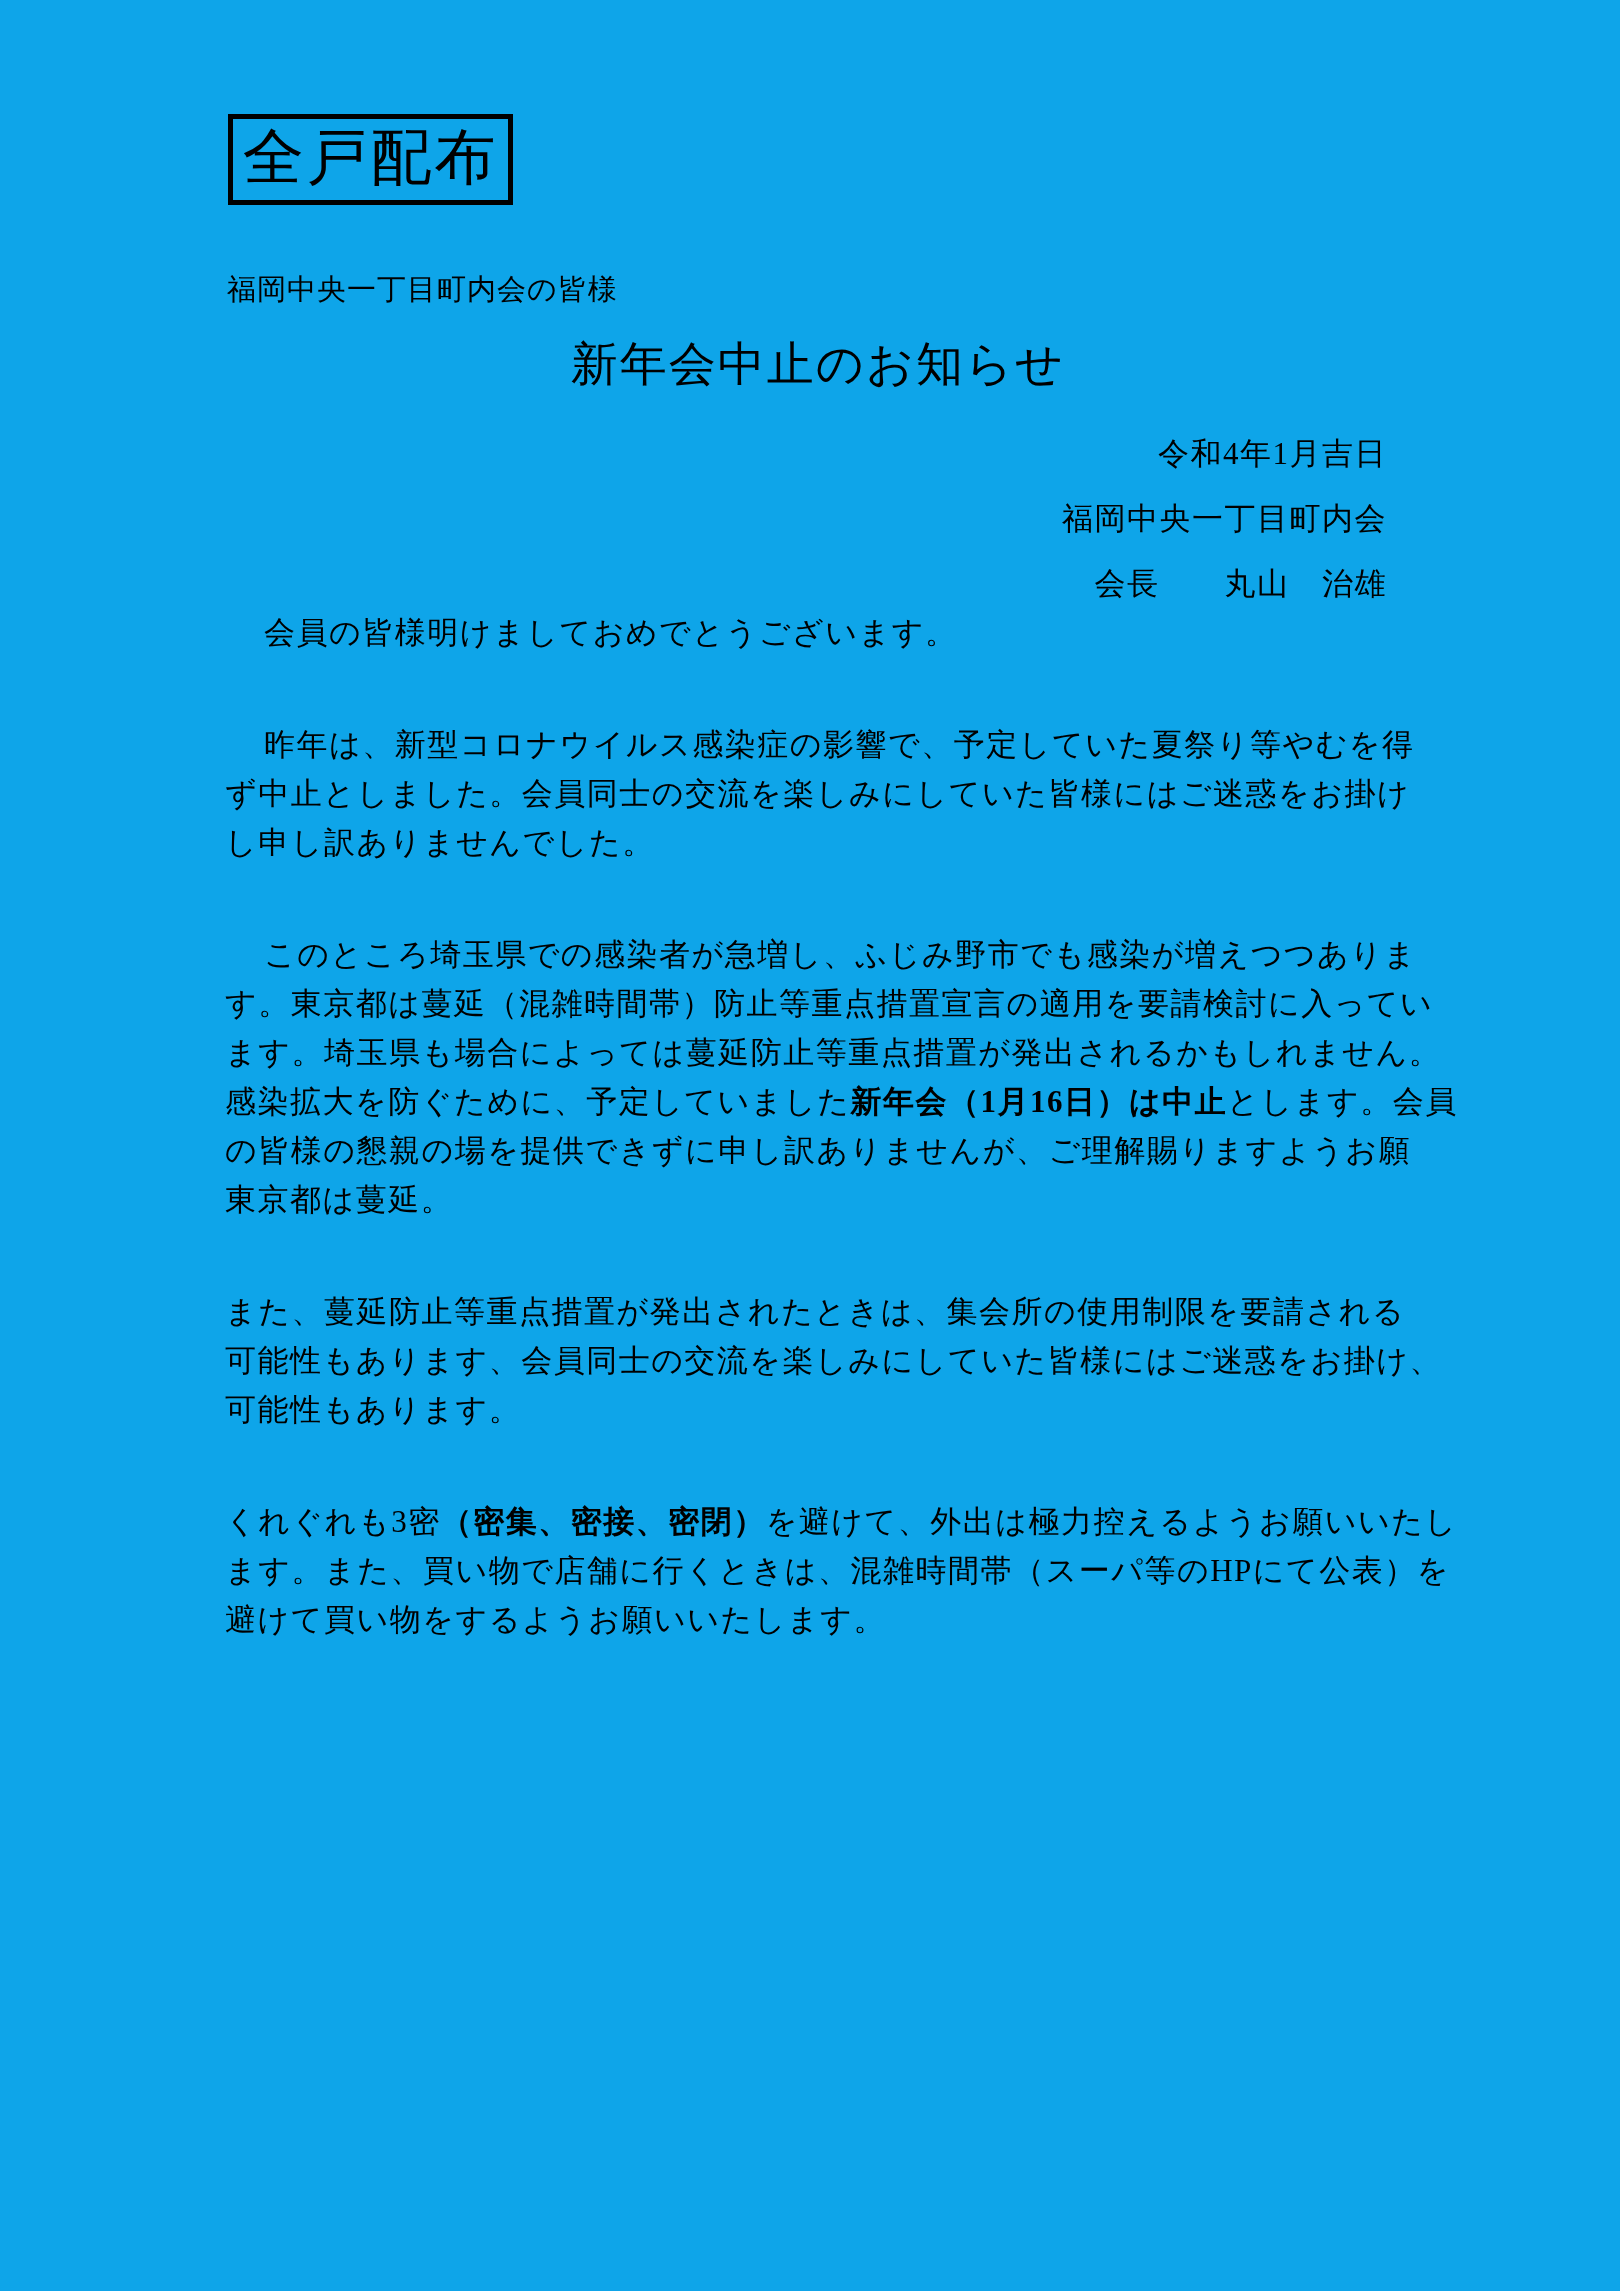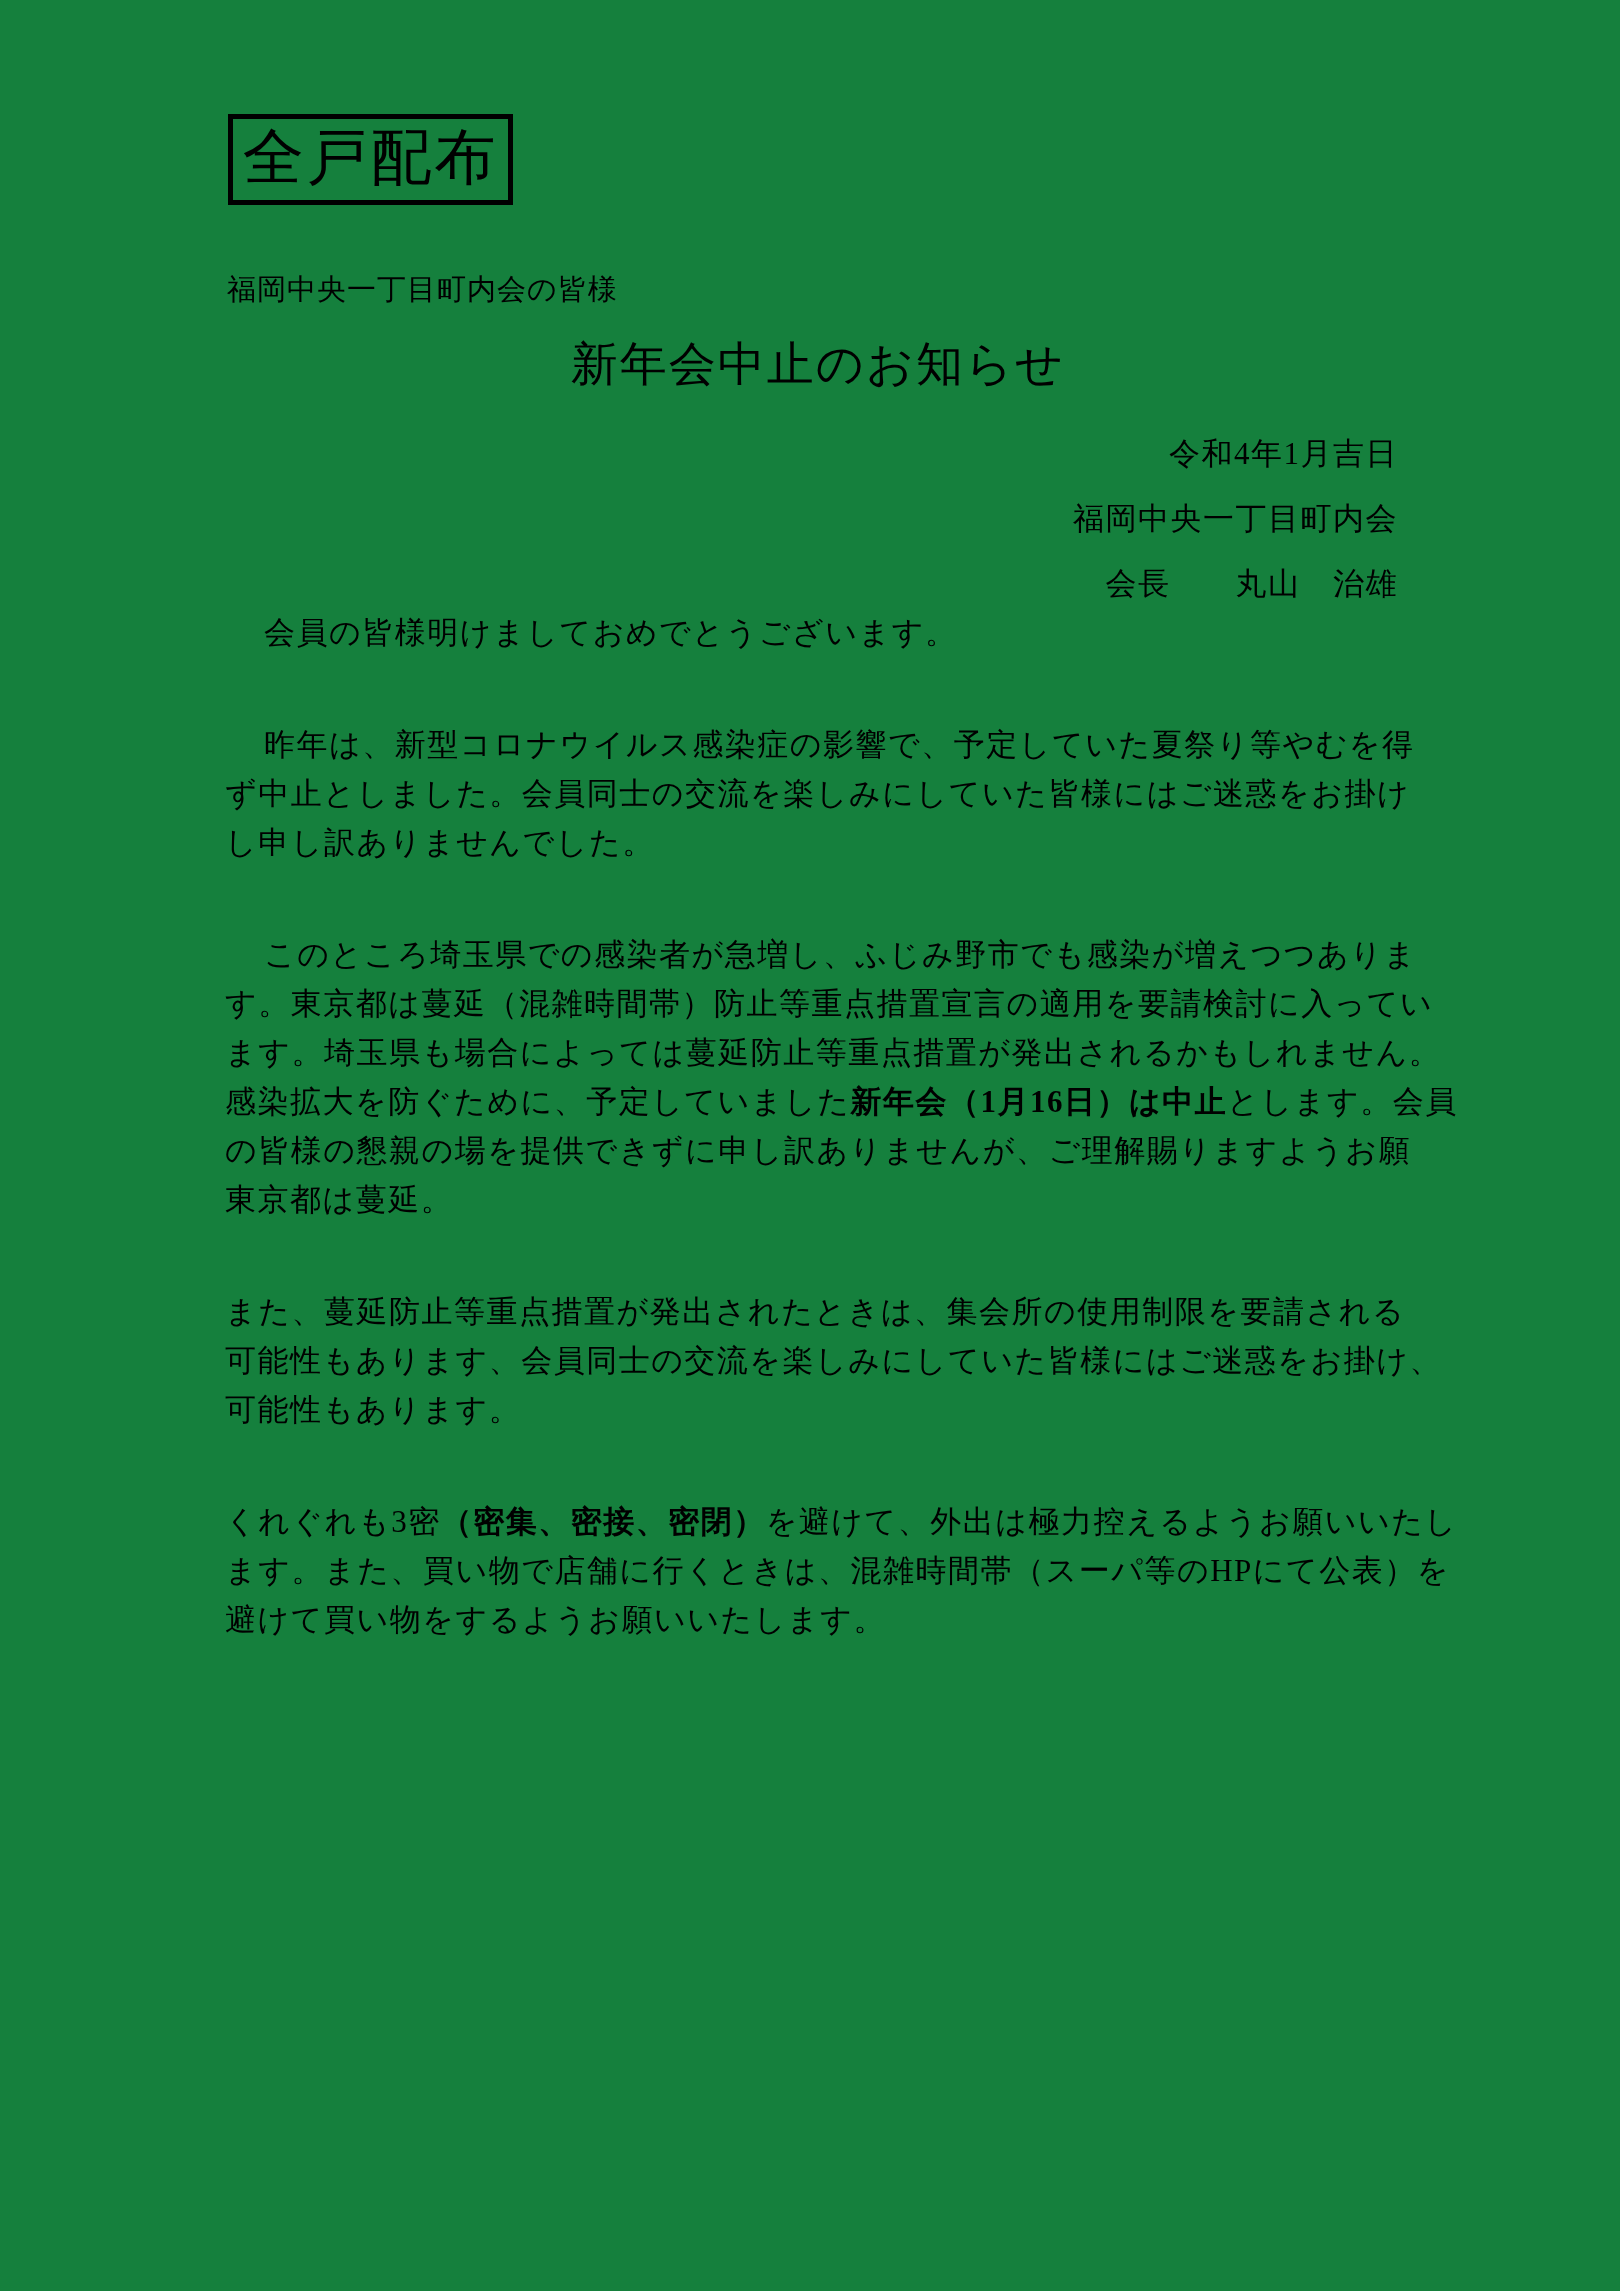--- a/index.html
+++ b/index.html
@@ -4,21 +4,21 @@
 <style>
   html, body {
     margin: 0;
     padding: 0;
     background: #e8e8e8;
   }
   .page {
     position: relative;
     width: 1620px;
     height: 2292px;
-    background: #15803d;
+    background: #0ea5e9;
     font-family: "Liberation Serif", "DejaVu Serif", serif;
     color: #000;
     overflow: hidden;
   }
   .stamp-box {
     position: absolute;
     left: 228px;
     top: 114px;
     border: 5.9px solid #000;
     padding: 5.9px 9.8px 9.8px 9.8px;
@@ -43,21 +43,21 @@
     width: 1186px;
     text-align: center;
     font-size: 47px;
     line-height: 55px;
     letter-spacing: 2px;
     white-space: nowrap;
   }
   .sender-block {
     position: absolute;
     top: 421px;
-    right: 222px;
+    right: 233px;
     text-align: right;
     font-size: 31px;
     line-height: 65px;
     letter-spacing: 1.5px;
   }
   .document-body {
     position: absolute;
     left: 225px;
     top: 608px;
     width: 1266px;

